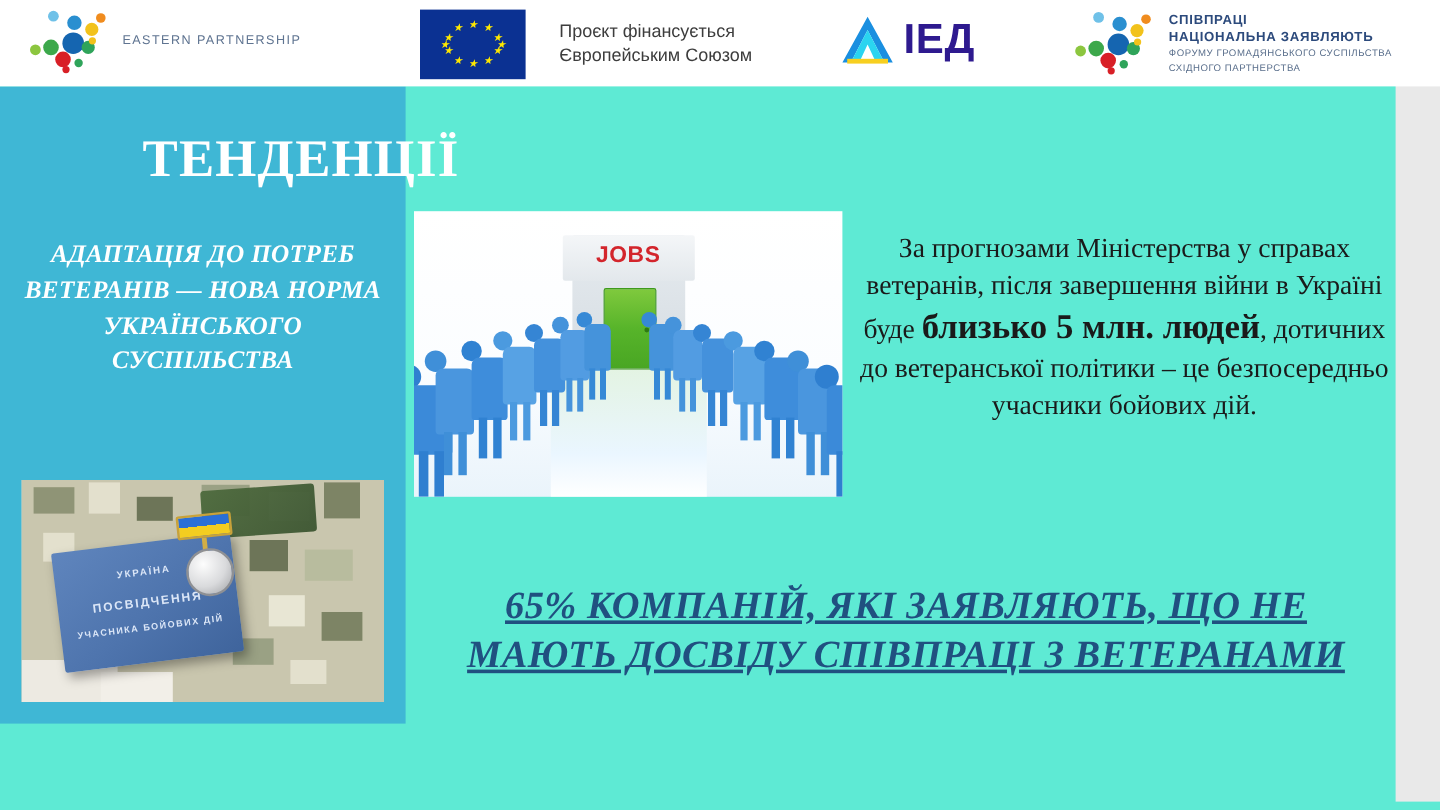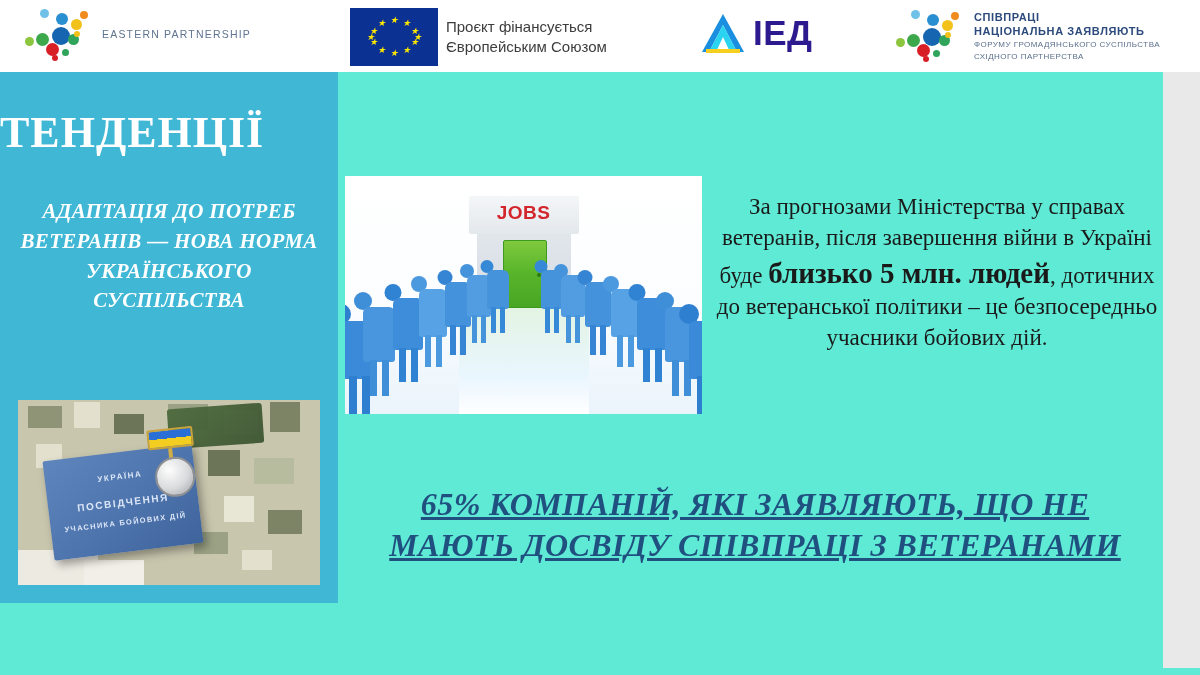--- a/index.html
+++ b/index.html
@@ -45,21 +45,21 @@
   .logo-eu { left: 350px; top: 8px; }
   .euflag {
     position: relative; width: 88px; height: 58px;
     background: #0b3192; flex: 0 0 auto;
   }
   .euflag i {
     position: absolute; color: #ffe800; font-size: 9px; line-height: 9px;
     width: 9px; height: 9px; text-align: center;
   }
   .eu-text {
-    margin-left: 8px;
+    margin-left: 28px;
     font-family: "Liberation Sans", sans-serif;
     font-size: 15px; color: #3d3d3d; line-height: 1.35;
   }
 
   
   .logo-ied { left: 700px; top: 12px; }
   .ied-tri { position: relative; width: 46px; height: 42px; flex: 0 0 auto; }
   .ied-text {
     margin-left: 7px; font-family: "Liberation Sans", sans-serif;
     font-size: 35px; font-weight: 700; color: #2e1a8f; letter-spacing: 0.5px;
@@ -81,21 +81,21 @@
   }
 
   
   .left-panel {
     position: absolute; left: 0; top: 72px;
     width: 338px; height: 531px;
     background: #3fb7d5;
   }
   .panel-title {
     position: absolute; left: 0; top: 35px; width: 383px;
-    text-align: left; color: #fff;
+    text-align: right; color: #fff;
     font-family: "Liberation Serif", serif;
     font-weight: 700; font-size: 44px; letter-spacing: 1px;
   }
   .panel-sub {
     position: absolute; left: 20px; top: 125px; width: 298px;
     text-align: center; color: #ffffff;
     font-family: "Liberation Serif", serif;
     font-weight: 700; font-style: italic;
     font-size: 21px; line-height: 1.42; letter-spacing: 0.3px;
   }

